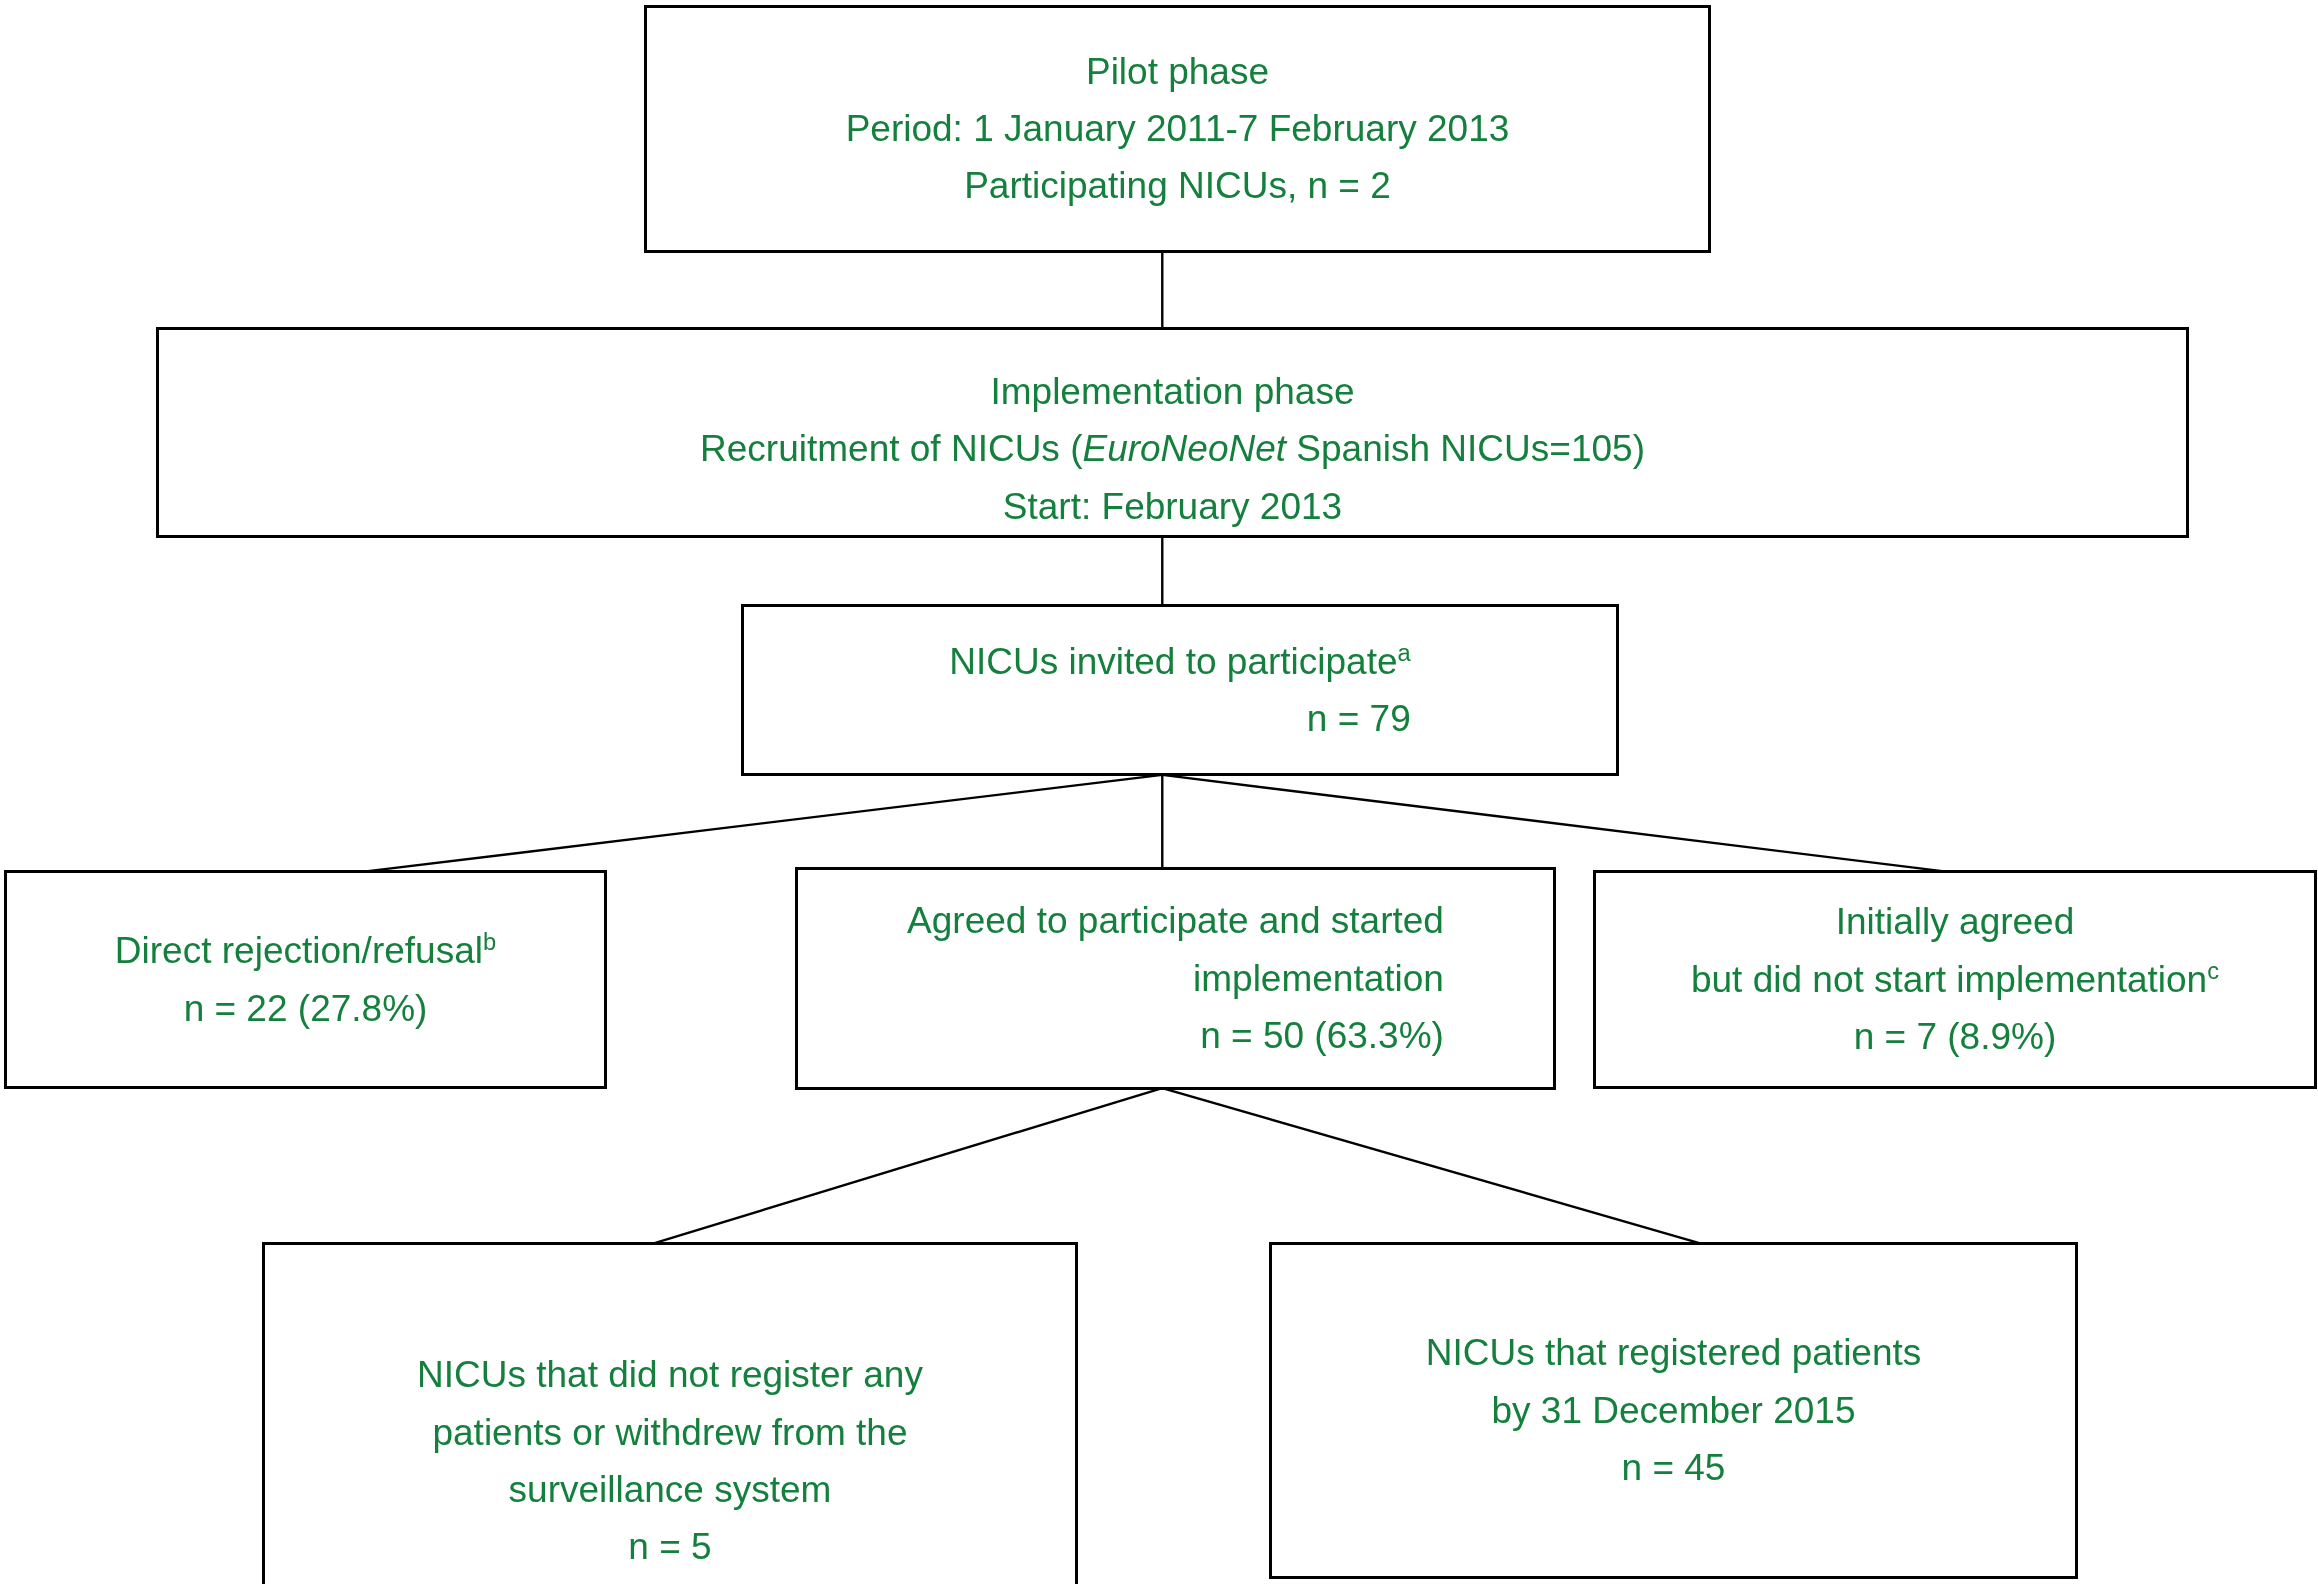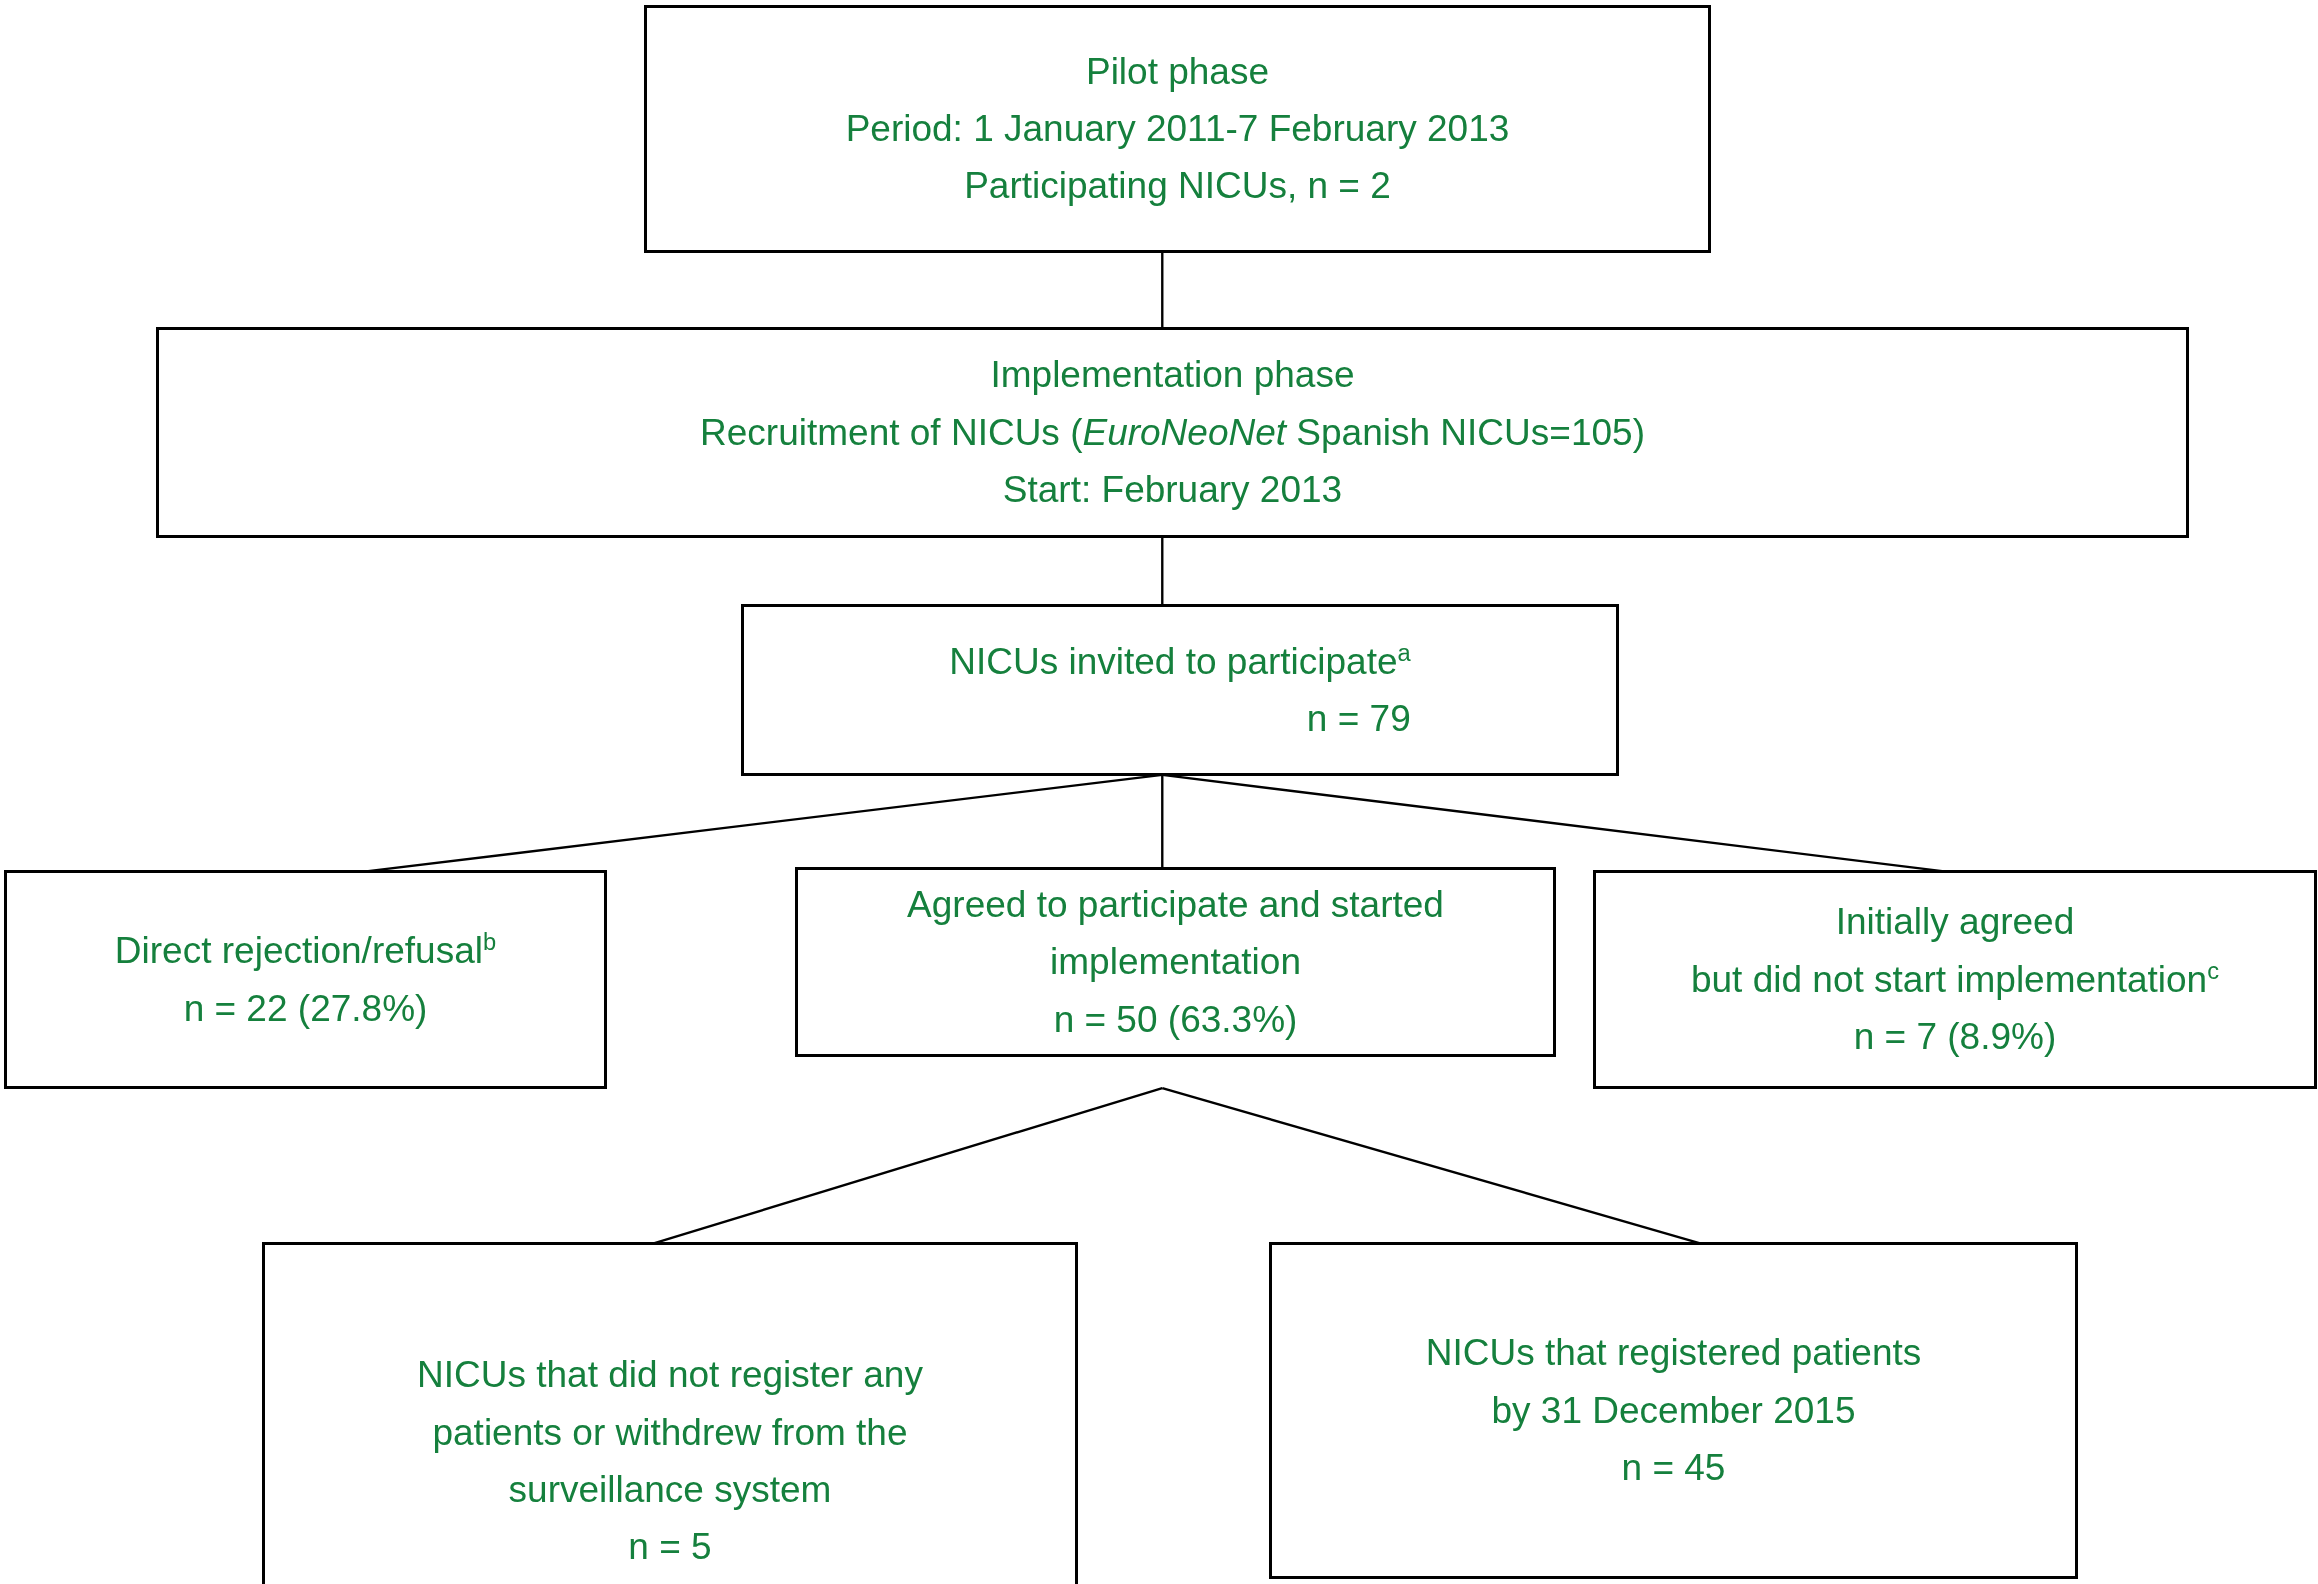--- a/index.html
+++ b/index.html
@@ -42,24 +42,24 @@
     font-size: 64%;
     line-height: 0;
     vertical-align: super;
   }
   .italic {
     font-style: italic;
   }
 
   
   #box-pilot          { left: 644px;  top: 4.8px;    width: 1067px; height: 248px; }
-  #box-implementation { left: 156px;  top: 327px;  width: 2033px; height: 211px; }
+  #box-implementation { left: 156px;  top: 327px;  width: 2033px; height: 211px; align-items: flex-end; }
   #box-invited        { left: 741px;  top: 604px;  width: 878px; height: 172px; text-align: right; }
   #box-rejected       { left: 4px;    top: 870px; width: 603px;  height: 219px; }
-  #box-agreed         { left: 795px; top: 867px; width: 761px;  height: 190px; }
+  #box-agreed         { left: 795px; top: 867px; width: 761px;  height: 223px; text-align: right; }
   #box-initially      { left: 1593px; top: 870px; width: 724px;  height: 219px; }
   #box-noregister     { left: 262px;  top: 1242px; width: 816px; height: 438px; text-align: center; }
   #box-registered     { left: 1269px; top: 1242px; width: 809px; height: 337px; }
 </style>
 </head>
 <body>
 
 <div id="canvas">
 
   <svg id="edges" viewBox="0 0 2917 1993" xmlns="http://www.w3.org/2000/svg">

